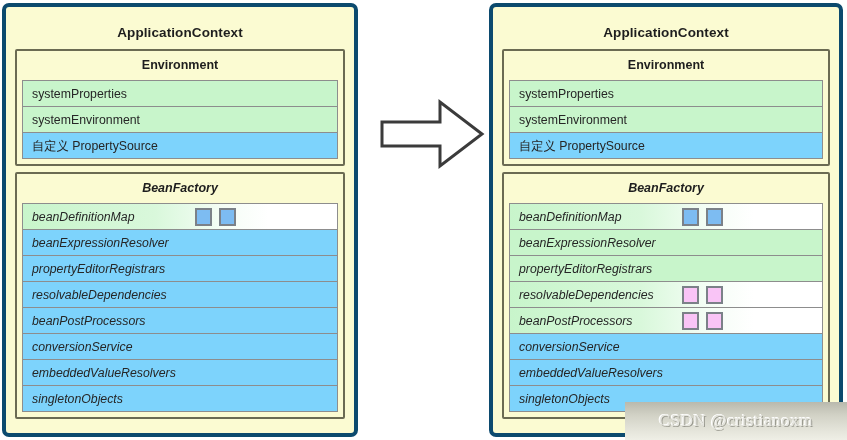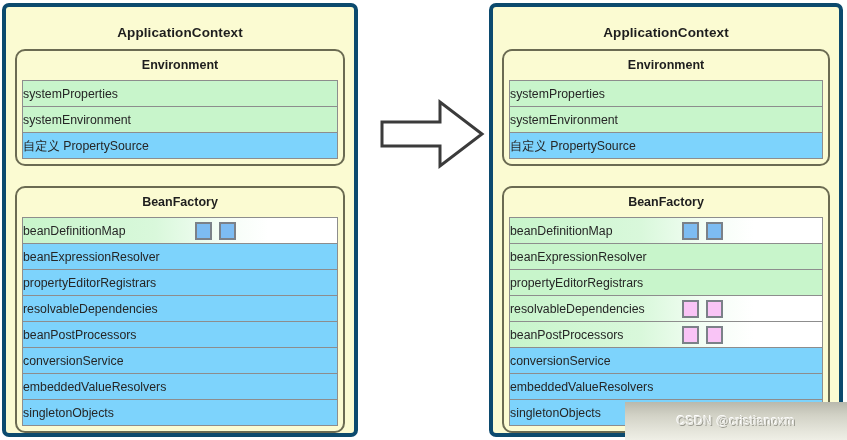--- a/index.html
+++ b/index.html
@@ -39,24 +39,24 @@
     letter-spacing: .1px;
     padding-top: 18px;
     padding-bottom: 9px;
   }
 
   
   .group {
     margin: 0 9px;
     background: #fbfbd2;
     border: 2px solid #6b6b52;
-    border-radius: 10px;
+    border-radius: 2px;
     padding: 0 0 5px 0;
   }
-  .group + .group { margin-top: 20px; }
+  .group + .group { margin-top: 6px; font-style: italic; }
 
   .group-title {
     text-align: center;
     font-weight: bold;
     font-size: 12.5px;
     color: #1e1e1e;
     padding: 7px 0 8px 0;
   }
 
   .rows {
@@ -64,20 +64,21 @@
     border: 1px solid #8d8d8d;
     border-bottom: none;
     background: #ffffff;
   }
 
   .row {
     position: relative;
     height: 26px;
     line-height: 26px;
     border-bottom: 1px solid #8d8d8d;
+    padding-left: 9px;
     font-size: 12.3px;
     color: #262626;
     white-space: nowrap;
     overflow: hidden;
   }
   .row.plain    { background: #7dd3fc; }
   .row.green    { background: #c8f5cb; }
   .row.gradient { background: linear-gradient(to right, #c8f5cb 0%, #d9f8db 42%, #f3fdf4 62%, #ffffff 78%); }
 
   .row-label { position: relative; z-index: 2; }
@@ -116,25 +117,25 @@
     top: 402px;
     width: 222px;
     height: 38px;
     background: linear-gradient(to bottom, #b9b9ad 0%, #d2d2c6 35%, #e6e6dc 78%, #efefe6 100%);
     display: flex;
     align-items: center;
     justify-content: center;
     z-index: 40;
   }
   .watermark-text {
-    font-size: 12px;
+    font-size: 17px;
     color: #e8e8e2;
     text-shadow: 1px 1px 0 #9a9a90, -1px -1px 0 #ffffff;
     letter-spacing: .5px;
-    font-family: Liberation Sans, sans-serif;
+    font-family: Liberation Serif, serif;
   }
 </style>
 </head>
 <body>
 
 <div id="stage">
 
   <div class="app-context left">
     <div class="ctx-title">ApplicationContext</div>
     <div>

